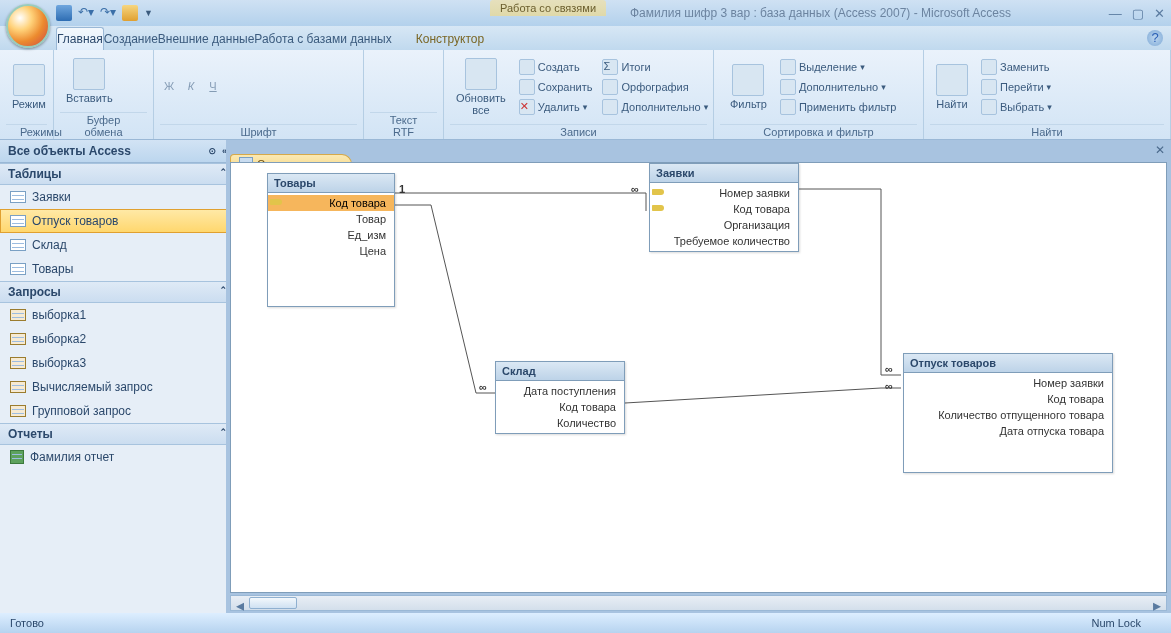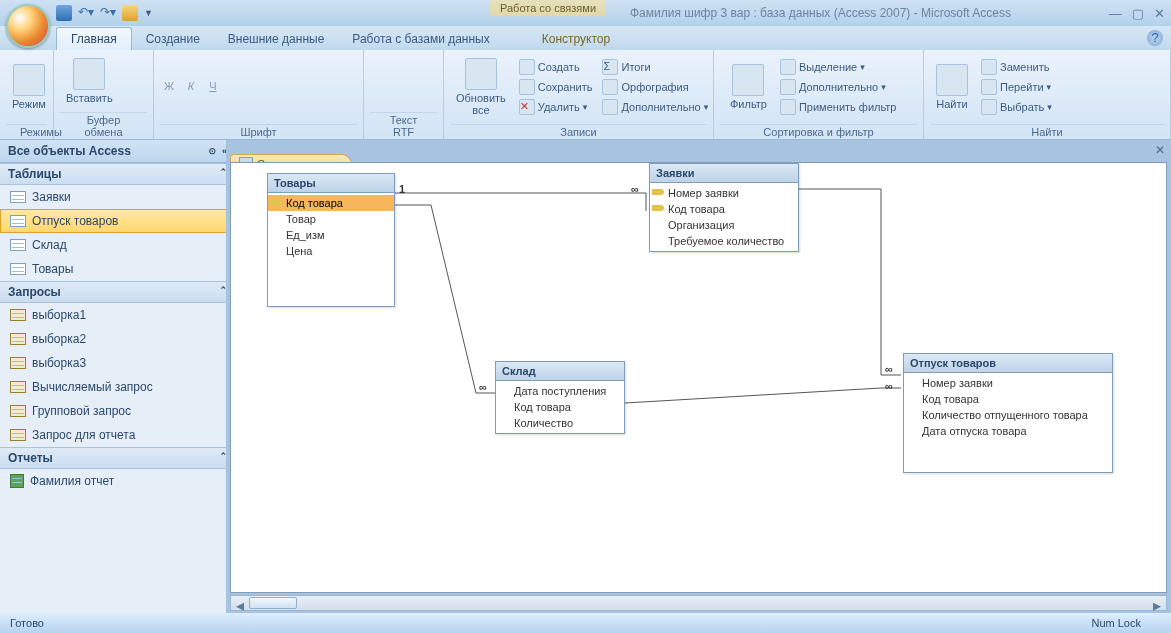--- a/index.html
+++ b/index.html
@@ -5,21 +5,21 @@
   * { box-sizing: border-box; margin: 0; padding: 0; font-family: "Segoe UI", Tahoma, sans-serif; }
   body { width: 1171px; height: 633px; background: #a8c3e0; overflow: hidden; }
   .titlebar { height: 26px; background: linear-gradient(#cfe1f3, #b3d1ec); display: flex; align-items: center; font-size: 12px; color: #3b5b7e; position: relative; }
   .office-btn { width: 44px; height: 44px; background: radial-gradient(circle at 30% 30%, #fff, #ffd27a 30%, #ec8a2e 60%, #c44 100%); border-radius: 50%; position: absolute; left: 6px; top: 4px; z-index: 10; border: 2px solid #9cb; box-shadow: 0 1px 3px rgba(0,0,0,.4); }
   .qat { margin-left: 56px; display: flex; gap: 6px; align-items: center; }
   .qat-icon { width: 16px; height: 16px; display: inline-block; }
   .title-ctx { position: absolute; left: 490px; top: 0; background: linear-gradient(#e6e0bd,#e0d9a9); padding: 2px 10px; font-size: 11px; color: #6b5e2e; border-radius: 3px 3px 0 0; }
   .title-txt { position: absolute; left: 630px; color: #6c84a0; font-size: 12px; }
   .win-ctrl { position: absolute; right: 6px; display: flex; gap: 10px; color: #5a7ba0; font-size: 13px; }
   .tabbar { height: 24px; background: linear-gradient(#d7e7f5,#c0d9ee); display: flex; align-items: flex-end; padding-left: 56px; font-size: 12px; color: #3b5b7e; position: relative; }
-  .tab { padding: 4px 14px; cursor: pointer; }
+  .tab { padding: 4px 0; cursor: pointer; }
   .tab.active { background: linear-gradient(#f3f8fc,#e1eefc); border: 1px solid #9ab8d6; border-bottom: none; border-radius: 3px 3px 0 0; color: #2b486b; }
   .tab.ctx { color: #7a6726; }
   .help-icon { position: absolute; right: 8px; top: 4px; color: #2b60b5; font-size: 13px; width: 16px; height: 16px; border-radius: 50%; background: radial-gradient(#bdd7f0,#7ea9d6); text-align: center; line-height: 16px; }
   .ribbon { height: 90px; background: linear-gradient(#eaf2fb,#d2e4f5); border-bottom: 1px solid #9ab8d6; display: flex; font-size: 11px; color: #3b5b7e; }
   .rgrp { border-right: 1px solid #b5cee4; padding: 2px 6px 0; display: flex; flex-direction: column; justify-content: space-between; }
   .rgrp-body { flex: 1; display: flex; align-items: center; gap: 4px; }
   .rgrp-label { text-align: center; font-size: 11px; color: #4b6a8c; padding: 1px 14px; border-top: 1px solid #c2d7ea; margin-top: 2px; }
   .rbtn-large { display: flex; flex-direction: column; align-items: center; gap: 2px; padding: 2px 6px; cursor: pointer; }
   .rbtn-large .ric { width: 32px; height: 32px; background: #d8e6f2; border: 1px solid #a7c3de; border-radius: 2px; }
   .rbtn-stack { display: flex; flex-direction: column; gap: 2px; }
@@ -40,21 +40,21 @@
   .ws-tabbar { height: 33px; background: #a8c3e0; display: flex; align-items: flex-end; padding-left: 4px; }
   .ws-tab { background: linear-gradient(#fbe9b3,#f6d680); border: 1px solid #d6a94a; border-bottom: none; border-radius: 4px 10px 0 0; padding: 2px 20px 2px 8px; font-size: 11px; color: #6b4c0e; display:flex; align-items:center; gap:4px; }
   .ws-tab .ric16 { width:14px; height:14px; background:#c9dcf0; border:1px solid #7aa0c4; }
   .ws-close { position:absolute; right:6px; top:3px; color:#4b6a8c; font-size:12px; cursor:pointer; }
   .canvas { position:absolute; left:4px; top:22px; right:4px; bottom:20px; background:#fff; border:1px solid #7f9db9; overflow:hidden; }
   .hscroll { position:absolute; left:4px; right:4px; bottom:2px; height:16px; background:linear-gradient(#e8eef5,#d3dfeb); border:1px solid #9ab8d6; }
   .hscroll-thumb { position:absolute; left:18px; top:1px; width:48px; bottom:1px; background:linear-gradient(#f3f8fc,#cfe1f2); border:1px solid #8fb0d0; border-radius:2px; }
   .tablebox { position: absolute; border: 1px solid #7f9db9; background: #fff; font-size: 11px; box-shadow: 1px 1px 2px rgba(0,0,0,.15); }
   .tablebox-title { background: linear-gradient(#dbe8f4,#bdd3e8); padding: 3px 6px; color: #2b486b; font-weight: 600; border-bottom: 1px solid #7f9db9; }
   .tablebox-body { padding: 2px 0; }
-  .fieldrow { padding: 2px 8px 2px 18px; position: relative; color: #333; cursor: pointer; white-space: nowrap; }
+  .fieldrow { padding: 2px 8px 2px 18px; position: relative; color: #333; cursor: pointer; white-space: nowrap; text-align: right; }
   .fieldrow.key::before { content: ""; position: absolute; left: 4px; top: 4px; width: 10px; height: 6px; background: #e2c44a; border-radius: 1px 4px 4px 1px; box-shadow: -2px 0 0 #e2c44a; }
   .fieldrow.selected { background: #f6b65c; color: #000; }
   .rel-svg { position: absolute; left: 0; top: 0; width: 100%; height: 100%; pointer-events: none; }
   .rel-label { position: absolute; font-size: 11px; font-weight: bold; background: transparent; color: #333; }
   .statusbar { position: absolute; left: 0; right: 0; bottom: 0; height: 20px; background: linear-gradient(#def,#b6d3ef); font-size: 11px; color: #2b486b; display: flex; align-items: center; padding: 0 10px; }
   .statusbar .right { position: absolute; right: 30px; }
   .chev { font-size: 9px; }
 </style>
 </head>
 <body>
@@ -289,24 +289,20 @@
         <span class="nav-icon query"></span>
         <span>выборка3</span>
       </div>
       <div class="nav-item">
         <span class="nav-icon query"></span>
         <span>Вычисляемый запрос</span>
       </div>
       <div class="nav-item">
         <span class="nav-icon query"></span>
         <span>Групповой запрос</span>
-      </div>
-      <div class="nav-item">
-        <span class="nav-icon query"></span>
-        <span>Запрос для отчета</span>
       </div>
     </div>
   <div class="nav-grp-hdr">
       <span>Отчеты</span>
       <span class="chev">⌃</span>
     </div>
   <div id="nav-reports">
       <div class="nav-item">
         <span class="nav-icon report"></span>
         <span>Фамилия отчет</span>

